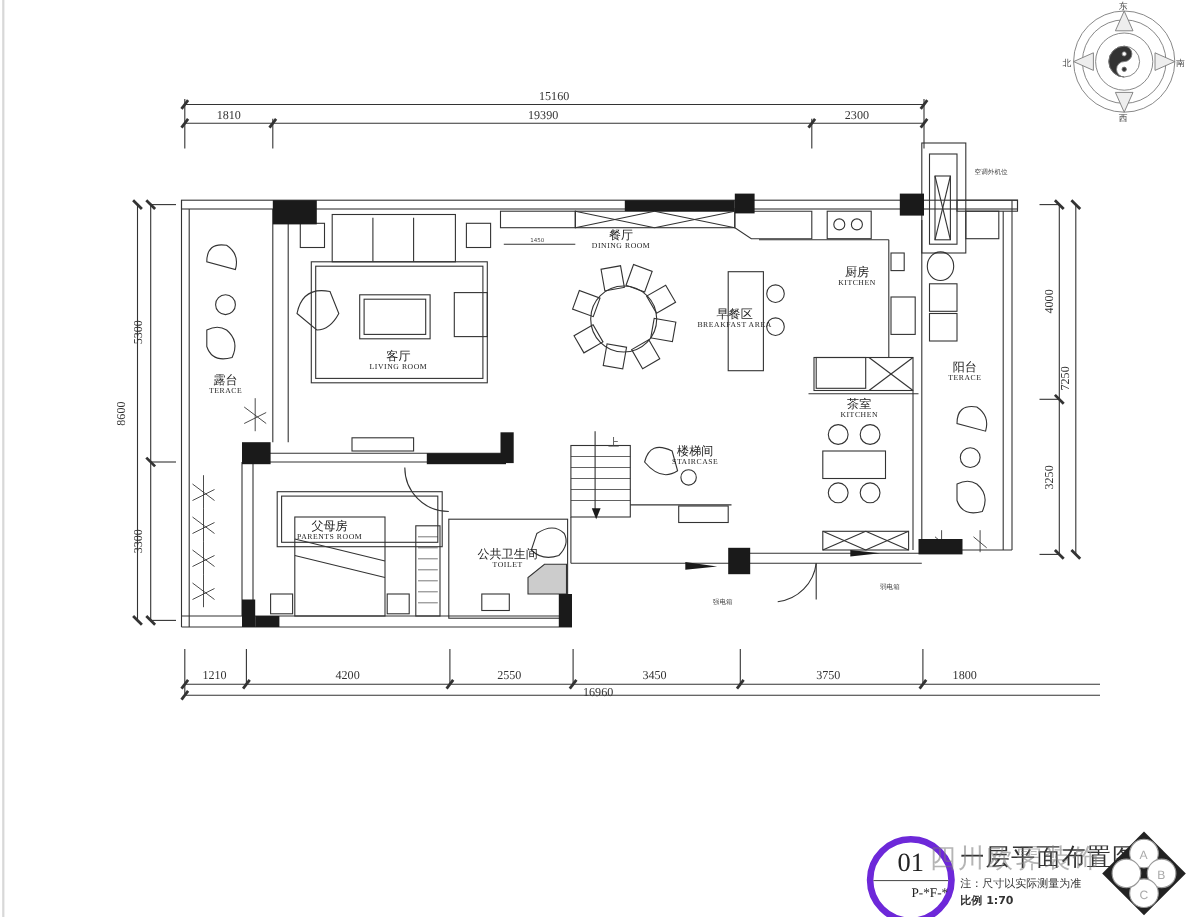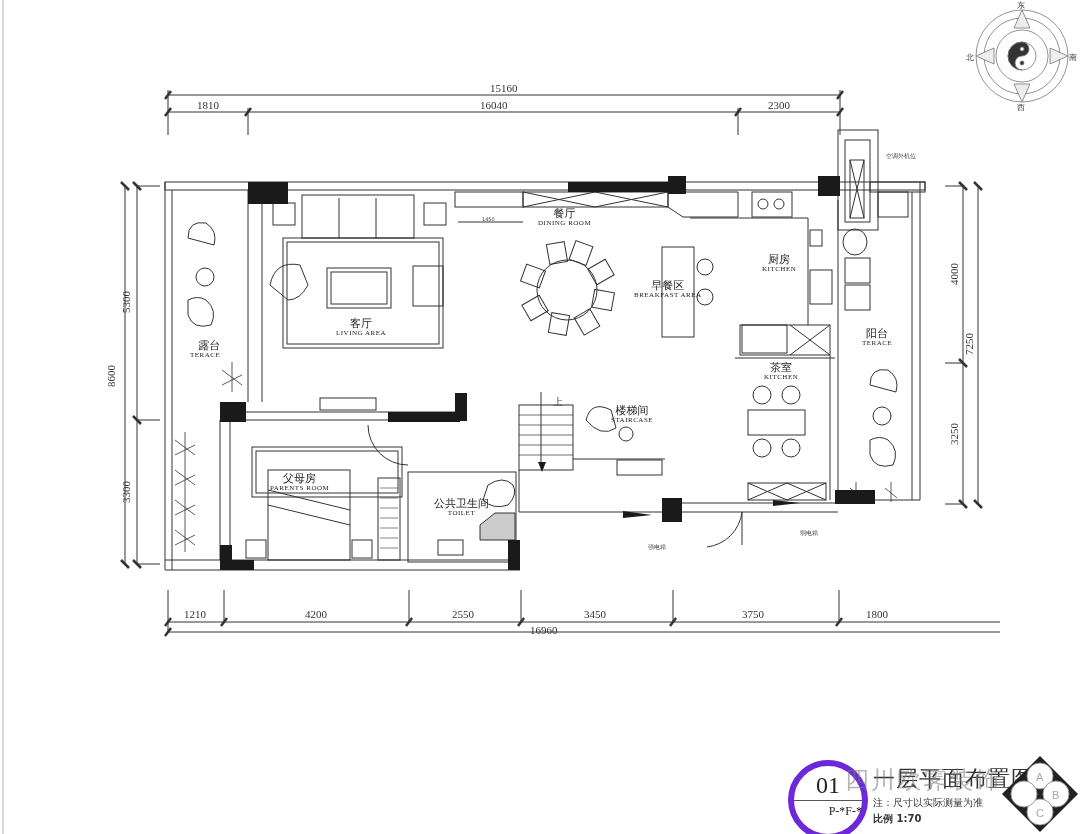--- a/index.html
+++ b/index.html
@@ -286,55 +286,55 @@
 
 <div class="compass">
   <span class="note" style="left:51px;top:0px;font-size:8px;">东</span>
   <span class="note" style="left:51px;top:102px;font-size:8px;">西</span>
   <span class="note" style="left:0px;top:52px;font-size:8px;">北</span>
   <span class="note" style="left:103px;top:52px;font-size:8px;">南</span>
 </div>
 
 <span class="dim" style="left:490px;top:82px;">15160</span>
 <span class="dim" style="left:197px;top:99px;">1810</span>
-<span class="dim" style="left:480px;top:99px;">16040</span>
+<span class="dim" style="left:480px;top:99px;">19390</span>
 <span class="dim" style="left:768px;top:99px;">2300</span>
 
 <span class="dim" style="left:184px;top:608px;">1210</span>
 <span class="dim" style="left:305px;top:608px;">4200</span>
 <span class="dim" style="left:452px;top:608px;">2550</span>
 <span class="dim" style="left:584px;top:608px;">3450</span>
 <span class="dim" style="left:742px;top:608px;">3750</span>
 <span class="dim" style="left:866px;top:608px;">1800</span>
 <span class="dim" style="left:530px;top:624px;">16960</span>
 
 <span class="dimv" style="left:100px;top:370px;">8600</span>
 <span class="dimv" style="left:115px;top:296px;">5300</span>
 <span class="dimv" style="left:115px;top:486px;">3300</span>
 <span class="dimv" style="left:943px;top:268px;">4000</span>
 <span class="dimv" style="left:958px;top:338px;">7250</span>
 <span class="dimv" style="left:943px;top:428px;">3250</span>
 
-<div class="lbl" style="left:190px;top:340px;text-align:right;">
+<div class="lbl" style="left:190px;top:340px;">
   <span class="cn">露台</span>
     <span class="en">TERACE</span>
 </div>
 <div class="lbl" style="left:336px;top:318px;">
   <span class="cn">客厅</span>
-    <span class="en">LIVING AREA</span>
+    <span class="en">LIVING ROOM</span>
 </div>
 <div class="lbl" style="left:538px;top:208px;">
   <span class="cn">餐厅</span>
     <span class="en">DINING ROOM</span>
 </div>
 <div class="lbl" style="left:634px;top:280px;">
   <span class="cn">早餐区</span>
     <span class="en">BREAKFAST AREA</span>
 </div>
-<div class="lbl" style="left:762px;top:254px;">
+<div class="lbl" style="left:762px;top:242px;">
   <span class="cn">厨房</span>
     <span class="en">KITCHEN</span>
 </div>
 <div class="lbl" style="left:862px;top:328px;">
   <span class="cn">阳台</span>
     <span class="en">TERACE</span>
 </div>
 <div class="lbl" style="left:764px;top:362px;">
   <span class="cn">茶室</span>
     <span class="en">KITCHEN</span>

